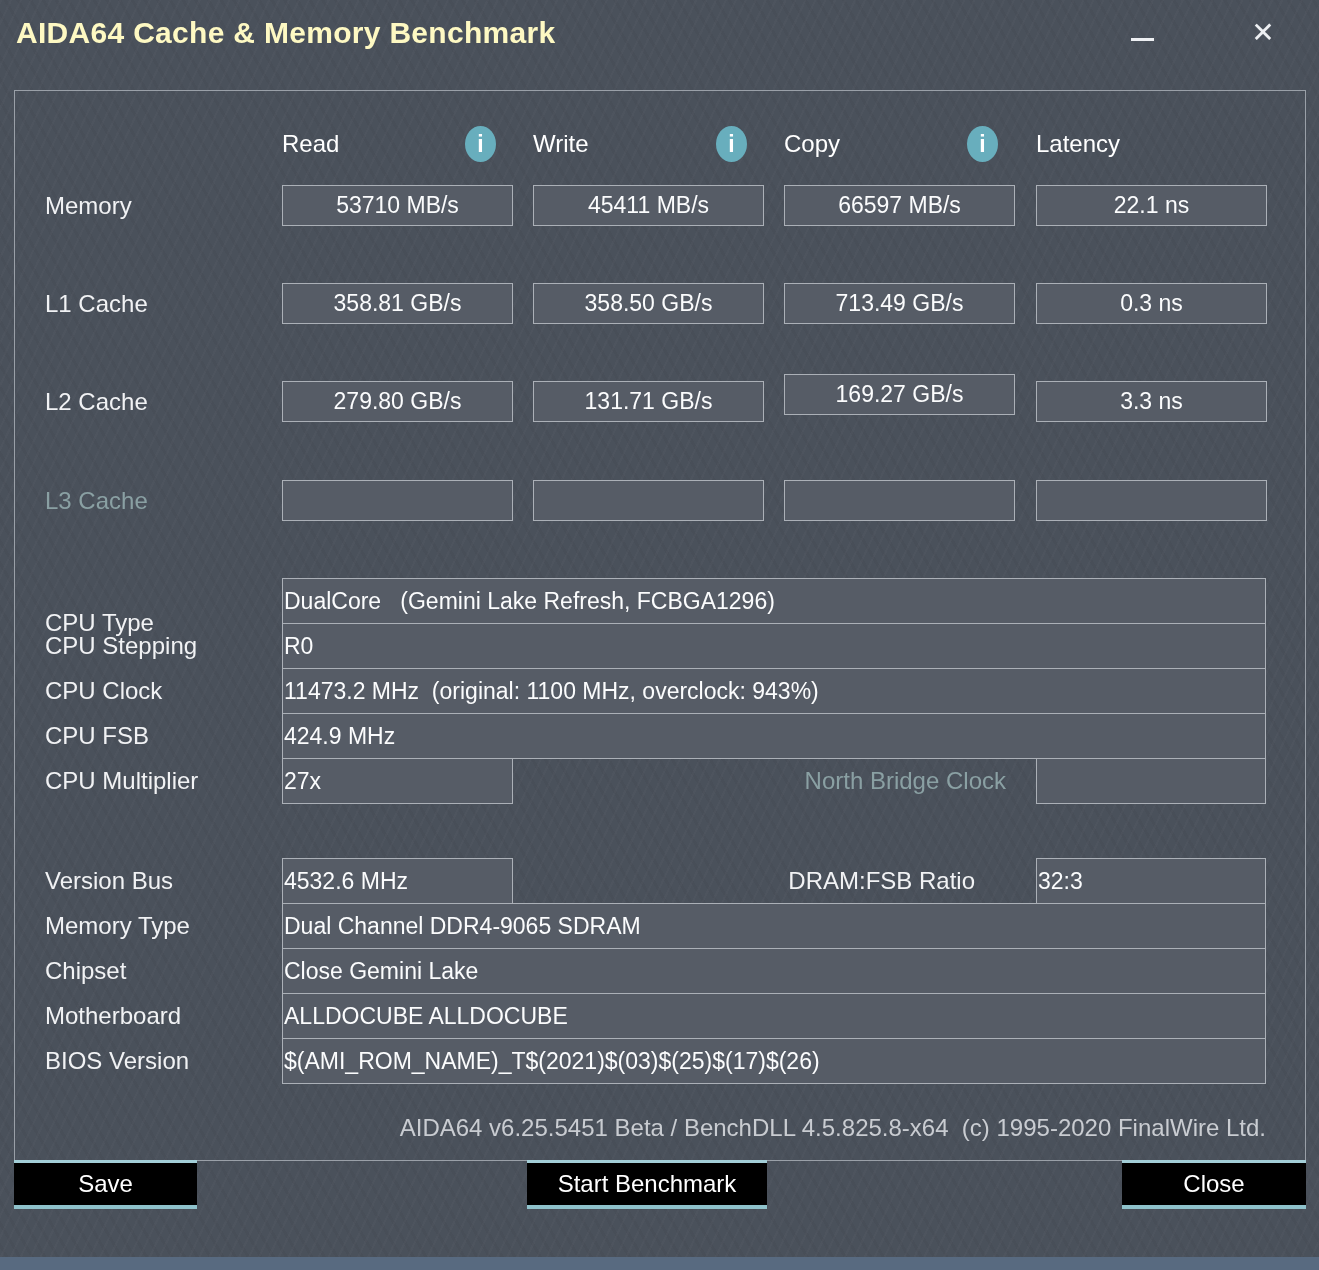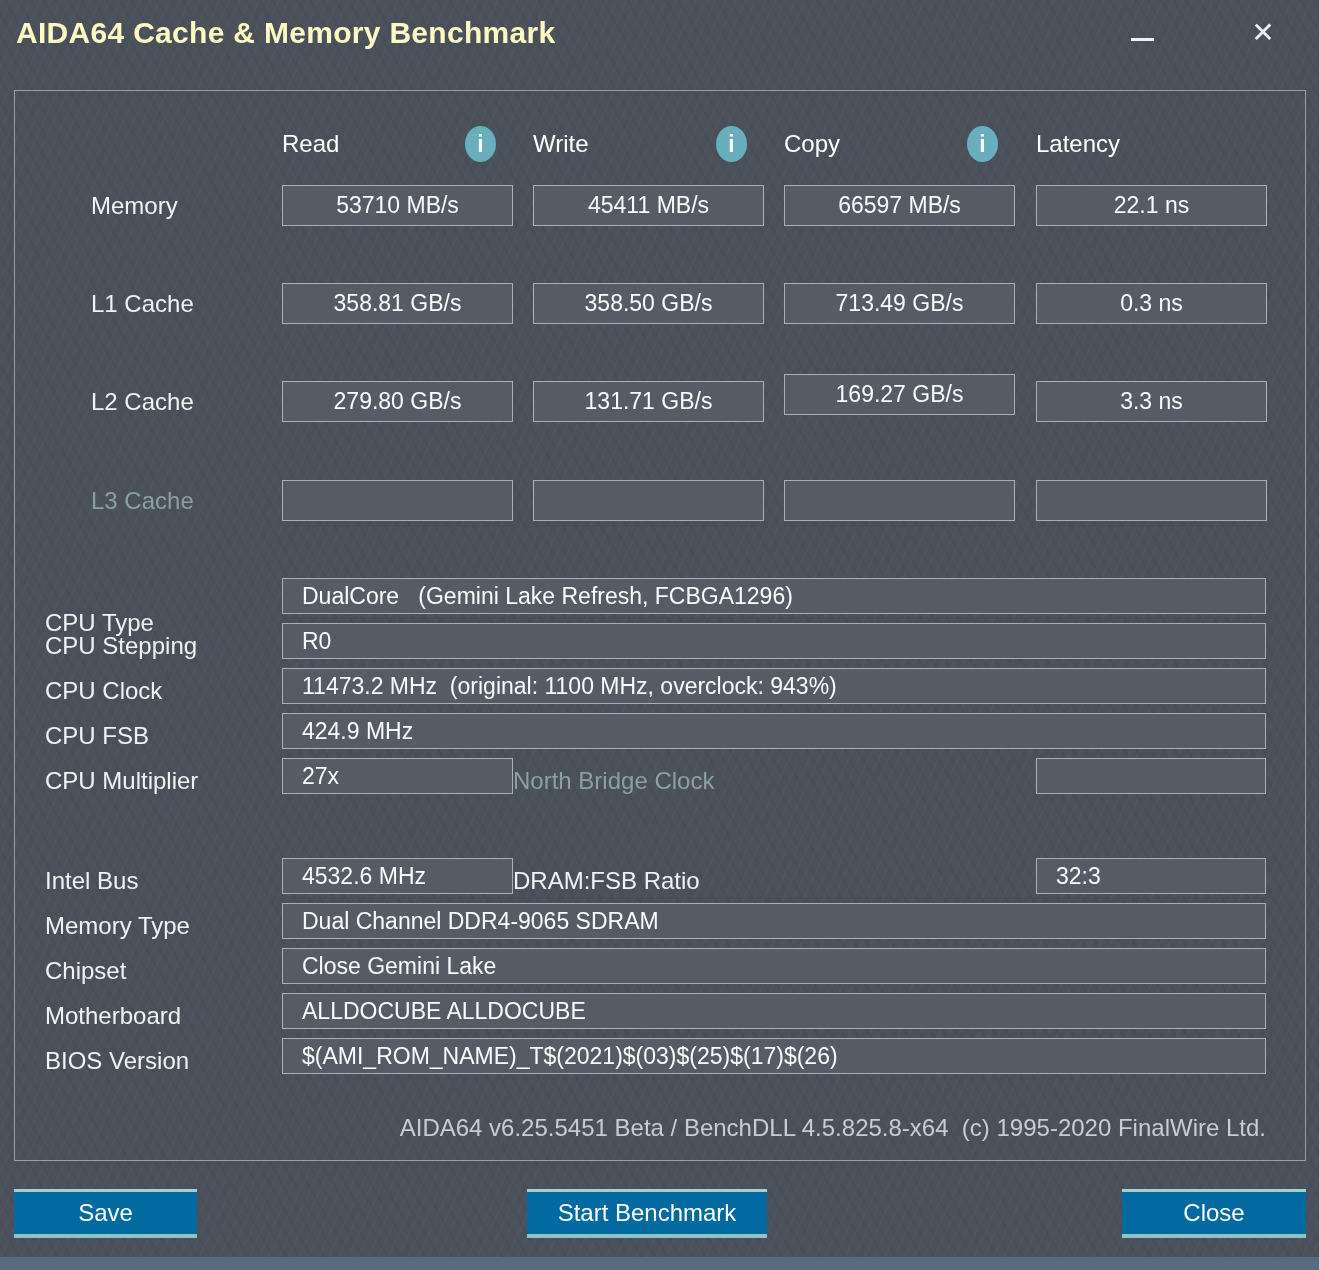--- a/index.html
+++ b/index.html
@@ -28,46 +28,46 @@
   }
   .info-icon {
     position:absolute; left:183px; top:2px; width:31px; height:36px;
     background:#68aebd; border-radius:50%; color:#ffffff;
     display:flex; align-items:center; justify-content:center;
     font-size:23px; font-weight:bold; font-style:normal; cursor:pointer;
   }
 
   .row-label { left:45px; color:#f1f2f4; font-size:24px; }
   .row-label.disabled { color:#8aa0a3; }
-  .bench-label { height:41px; line-height:41px;margin-left:46px; }
+  .bench-label { height:41px; line-height:41px; }
   .info-label  { height:46px; line-height:46px; }
 
   .bench-box {
     width:231px; height:41px; background:#565c66; border:1px solid #abb0b7;
     color:#fbfcfd; font-size:23px; display:flex; align-items:center; justify-content:center;
   }
   .info-box {
-    height:36px; background:#565c66; border:1px solid #abb0b7;
+    height:46px; background:#565c66; border:1px solid #abb0b7;
     color:#fbfcfd; font-size:23px; display:flex; align-items:center;
-    padding-left:19px; white-space:pre;
+    padding-left:1px; white-space:pre;
   }
   .mid-label {
     left:513px; width:523px; height:46px; line-height:46px; font-size:24px;
-    text-align:left;
+    text-align:right;
   }
   .mid-label.disabled { color:#8aa0a3; padding-right:30px; }
   .mid-label.enabled  { color:#f1f2f4; padding-right:61px; }
 
   .footer {
     left:0; top:1114px; width:1266px; text-align:right;
     color:#c9ccd1; font-size:24px; white-space:pre;
   }
 
   .btn {
-    top:1189px; height:49px; background:#0369a1;
+    top:1160px; height:49px; background:#000000;
     border:none; border-top:3px solid #a3ced7; border-bottom:4px solid #8fc2cb;
     color:#ffffff; font-size:24px; display:flex; align-items:center; justify-content:center;
     cursor:pointer;
   }
   .bottom-strip { left:0; top:1257px; width:1319px; height:13px; background:#586a80; }
 
   
   .c1 { left:282px; } .c2 { left:533px; } .c3 { left:784px; } .c4 { left:1036px; }
 </style>
 </head>
@@ -133,21 +133,21 @@
 <div class="abs info-box" style="top:668px; left:282px; width:984px">11473.2 MHz  (original: 1100 MHz, overclock: 943%)</div>
 
 <div class="abs row-label info-label" style="top:713px">CPU FSB</div>
 <div class="abs info-box" style="top:713px; left:282px; width:984px">424.9 MHz</div>
 
 <div class="abs row-label info-label" style="top:758px">CPU Multiplier</div>
 <div class="abs info-box" style="top:758px; left:282px; width:231px">27x</div>
 <div class="abs mid-label disabled" style="top:758px">North Bridge Clock</div>
 <div class="abs info-box" style="top:758px; left:1036px; width:230px"></div>
 
-<div class="abs row-label info-label" style="top:858px">Intel Bus</div>
+<div class="abs row-label info-label" style="top:858px">Version Bus</div>
 <div class="abs info-box" style="top:858px; left:282px; width:231px">4532.6 MHz</div>
 <div class="abs mid-label enabled" style="top:858px">DRAM:FSB Ratio</div>
 <div class="abs info-box" style="top:858px; left:1036px; width:230px">32:3</div>
 
 <div class="abs row-label info-label" style="top:903px">Memory Type</div>
 <div class="abs info-box" style="top:903px; left:282px; width:984px">Dual Channel DDR4-9065 SDRAM</div>
 
 <div class="abs row-label info-label" style="top:948px">Chipset</div>
 <div class="abs info-box" style="top:948px; left:282px; width:984px">Close Gemini Lake</div>
 

